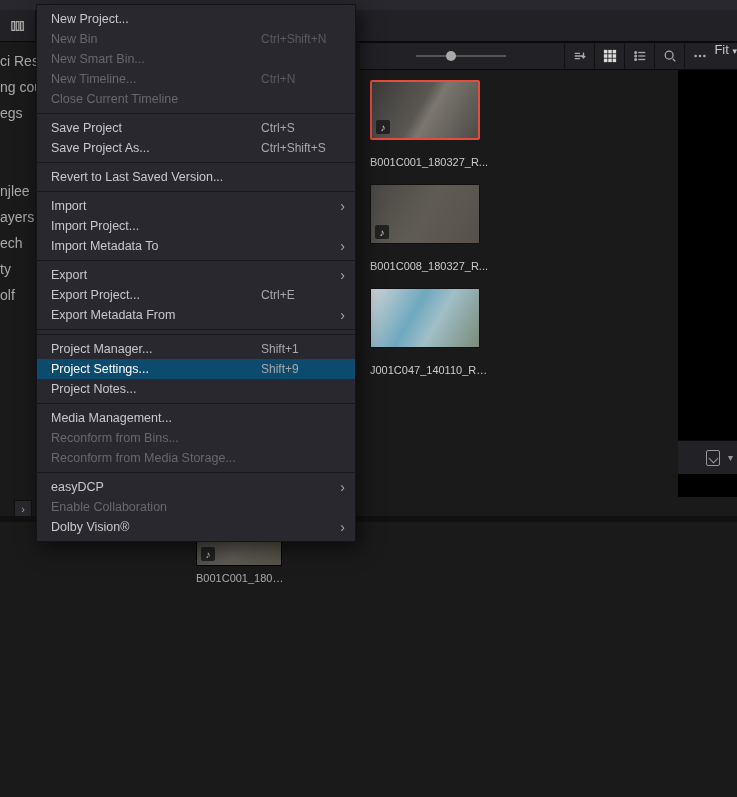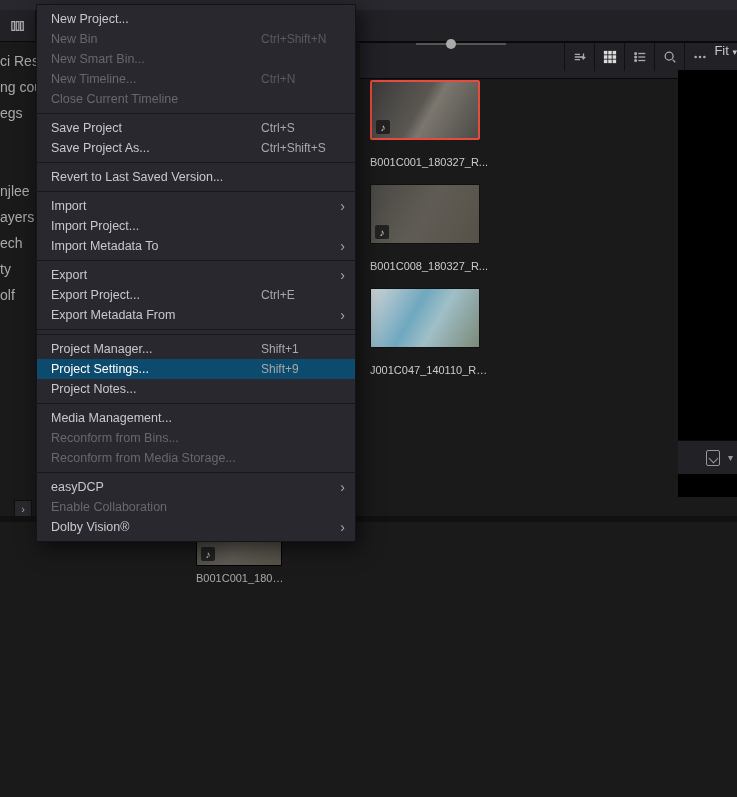--- a/index.html
+++ b/index.html
@@ -29,21 +29,21 @@
   .media-grid { position:absolute; left:370px; top:80px; right:60px; }
   .thumb-wrap { display:inline-block; width:150px; vertical-align:top; margin-right:4px; margin-bottom:16px; }
   .thumb { width:110px; height:60px; border:1px solid #111; background:#555; position:relative; border-radius:1px;}
   .thumb.selected { border:2px solid #e64b3d; border-radius:2px; }
   .thumb-bg1 { background: linear-gradient(120deg,#3c3a3a 0%, #5a5752 45%, #7b776f 55%, #4d4b47 100%); }
   .thumb-bg2 { background: linear-gradient(120deg,#4a4844 0%, #605c55 50%, #565148 100%); }
   .thumb-bg3 { background: linear-gradient(120deg,#cfd4d6 0%, #6fa8bf 40%, #a0bfc8 60%, #7a8a78 100%); }
   .thumb-label { color:#ccc; font-size:11px; margin-top:16px; max-width:120px; overflow:hidden; text-overflow:ellipsis; white-space:nowrap;}
 
   
-  .grid-toolbar { position:absolute; left:360px; right:0; top:42px; height:37px; display:flex; align-items:flex-start; background:#212126; border-bottom:1px solid #0a0a0a; border-top:1px solid #0a0a0a;}
+  .grid-toolbar { position:absolute; left:360px; right:0; top:42px; height:28px; display:flex; align-items:center; background:#212126; border-bottom:1px solid #0a0a0a; border-top:1px solid #0a0a0a;}
   .grid-toolbar .slider-track { margin-left:56px; width:90px; height:2px; background:#555; position:relative; }
   .grid-toolbar .slider-thumb { position:absolute; left:30px; top:-4px; width:10px; height:10px; background:#aaa; border-radius:50%; }
   .grid-toolbar .tools-right { margin-left:auto; display:flex; }
   .grid-toolbar .tool { width:30px; height:28px; display:flex; align-items:center; justify-content:center; border-left:1px solid #111; color:#999;}
 
   .right-pane { position:absolute; left:678px; right:0; top:70px; bottom:300px; background:#000; }
   .tc-bar { position:absolute; left:678px; right:0; top:440px; height:34px; background:#212126; display:flex; align-items:center; gap:8px; border-top:1px solid #0a0a0a; justify-content:flex-end; padding-right:4px;}
   .tc-bar .marker { width:14px; height:16px; border:1px solid #999; border-radius:2px; position:relative;}
   .tc-bar .marker::after{ content:""; position:absolute; top:4px; left:3px; width:6px; height:6px; border:1px solid #999; border-top:none; border-left:none; transform:rotate(45deg);}
   .tc-bar .chev{ color:#999; font-size:10px; }

